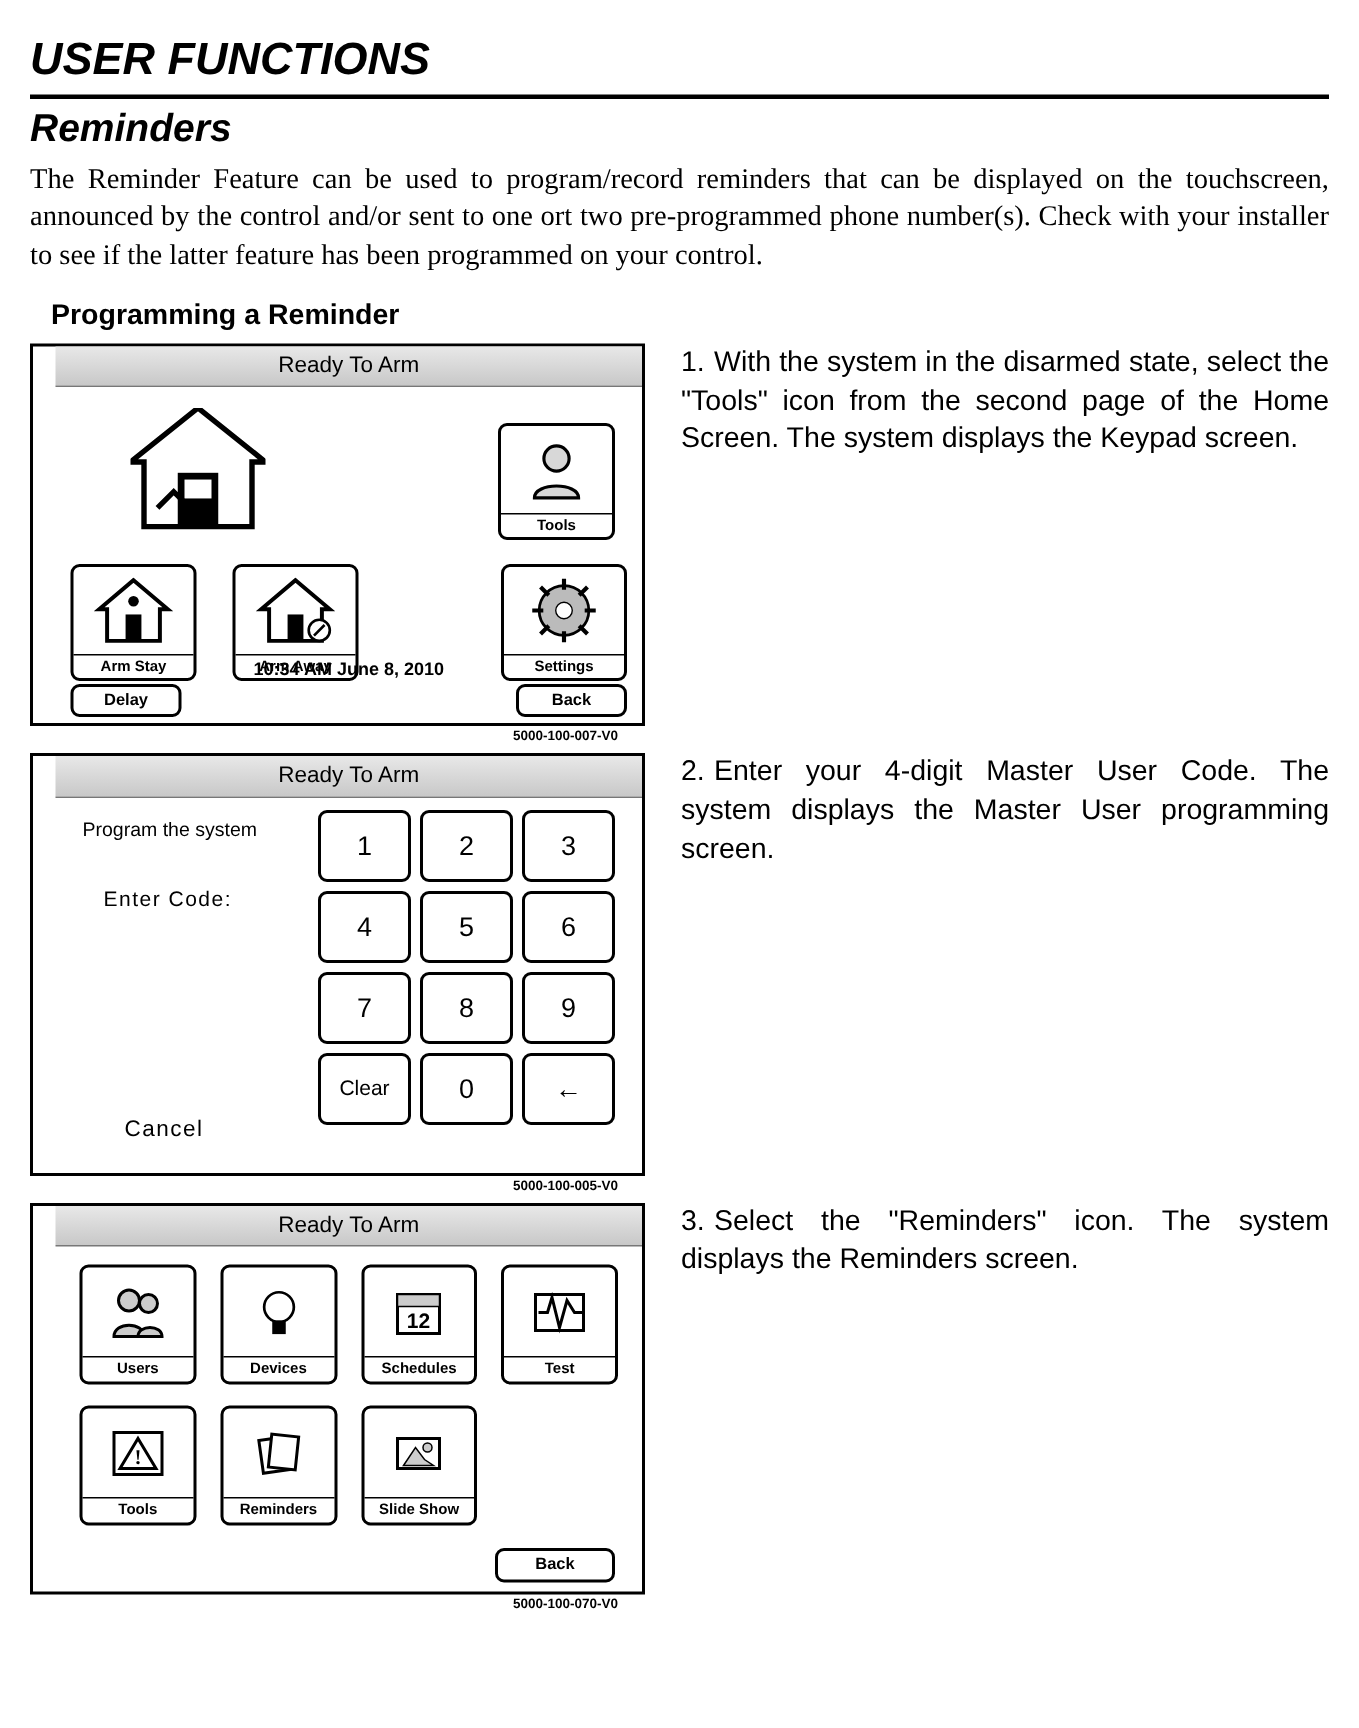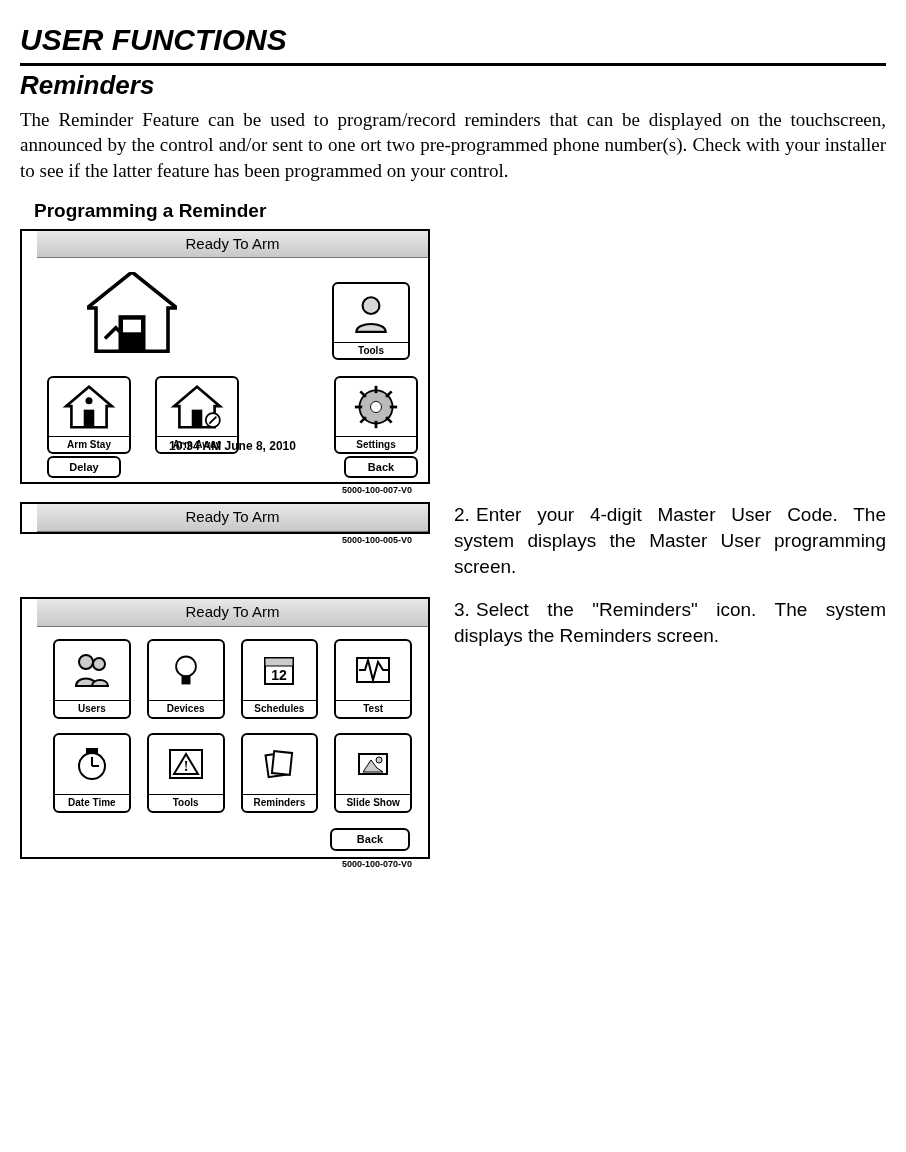--- a/index.html
+++ b/index.html
@@ -139,25 +139,47 @@
         </div>
       </div>
       <div class="bottombar">
         <div class="smallbtn">Delay</div>
         <div class="timestamp">10:34 AM  June 8,  2010</div>
         <div class="smallbtn">Back</div>
       </div>
     </div>
     <div class="fig-code">5000-100-007-V0</div>
   </div>
+  <div class="right-col">
+    <span class="step-num">1.</span><span>With the system in the disarmed state, select the "Tools" icon from the second page of the Home Screen. The system displays the Keypad screen.</span>
+  </div>
 </div>
 
 <div class="row">
   <div class="figure">
     <div class="titlebar">Ready To Arm</div>
+    <div class="fig2-body">
+      <div class="prog-label">Program the system</div>
+      <div class="enter-label">Enter Code:</div>
+      <div class="cancel">Cancel</div>
+      <div class="keypad">
+        <div class="key">1</div>
+        <div class="key">2</div>
+        <div class="key">3</div>
+        <div class="key">4</div>
+        <div class="key">5</div>
+        <div class="key">6</div>
+        <div class="key">7</div>
+        <div class="key">8</div>
+        <div class="key">9</div>
+        <div class="key wide">Clear</div>
+        <div class="key">0</div>
+        <div class="key">←</div>
+      </div>
+    </div>
     <div class="fig-code">5000-100-005-V0</div>
   </div>
   <div class="right-col">
     <span class="step-num">2.</span><span>Enter your 4-digit Master User Code. The system displays the Master User programming screen.</span>
   </div>
 </div>
 
 <div class="row">
   <div class="figure">
     <div class="titlebar">Ready To Arm</div>
@@ -198,31 +220,20 @@
               <svg viewBox="0 0 40 40" width="40">
                 <rect x="4" y="8" width="32" height="24" fill="#fff" stroke="#000" stroke-width="2"></rect>
                 <polyline points="6,20 12,20 15,10 20,30 25,12 30,20 36,20" fill="none" stroke="#000" stroke-width="2"></polyline>
               </svg>
             </div>
           <div class="lbl">Test</div>
         </div>
         <div class="btnframe">
           <div class="iconhold">
               <svg viewBox="0 0 40 40" width="40">
-                <circle cx="20" cy="22" r="13" fill="#fff" stroke="#000" stroke-width="2"></circle>
-                <line x1="20" y1="22" x2="20" y2="13" stroke="#000" stroke-width="2"></line>
-                <line x1="20" y1="22" x2="27" y2="22" stroke="#000" stroke-width="2"></line>
-                <rect x="14" y="4" width="12" height="5" fill="#000"></rect>
-              </svg>
-            </div>
-          <div class="lbl">Date Time</div>
-        </div>
-        <div class="btnframe">
-          <div class="iconhold">
-              <svg viewBox="0 0 40 40" width="40">
                 <rect x="4" y="6" width="32" height="28" fill="#fff" stroke="#000" stroke-width="2"></rect>
                 <polygon points="20,10 32,30 8,30" fill="#fff" stroke="#000" stroke-width="2"></polygon>
                 <text x="20" y="27" text-anchor="middle" font-size="14" font-weight="bold">!</text>
               </svg>
             </div>
           <div class="lbl">Tools</div>
         </div>
         <div class="btnframe">
           <div class="iconhold">
               <svg viewBox="0 0 40 40" width="40">

